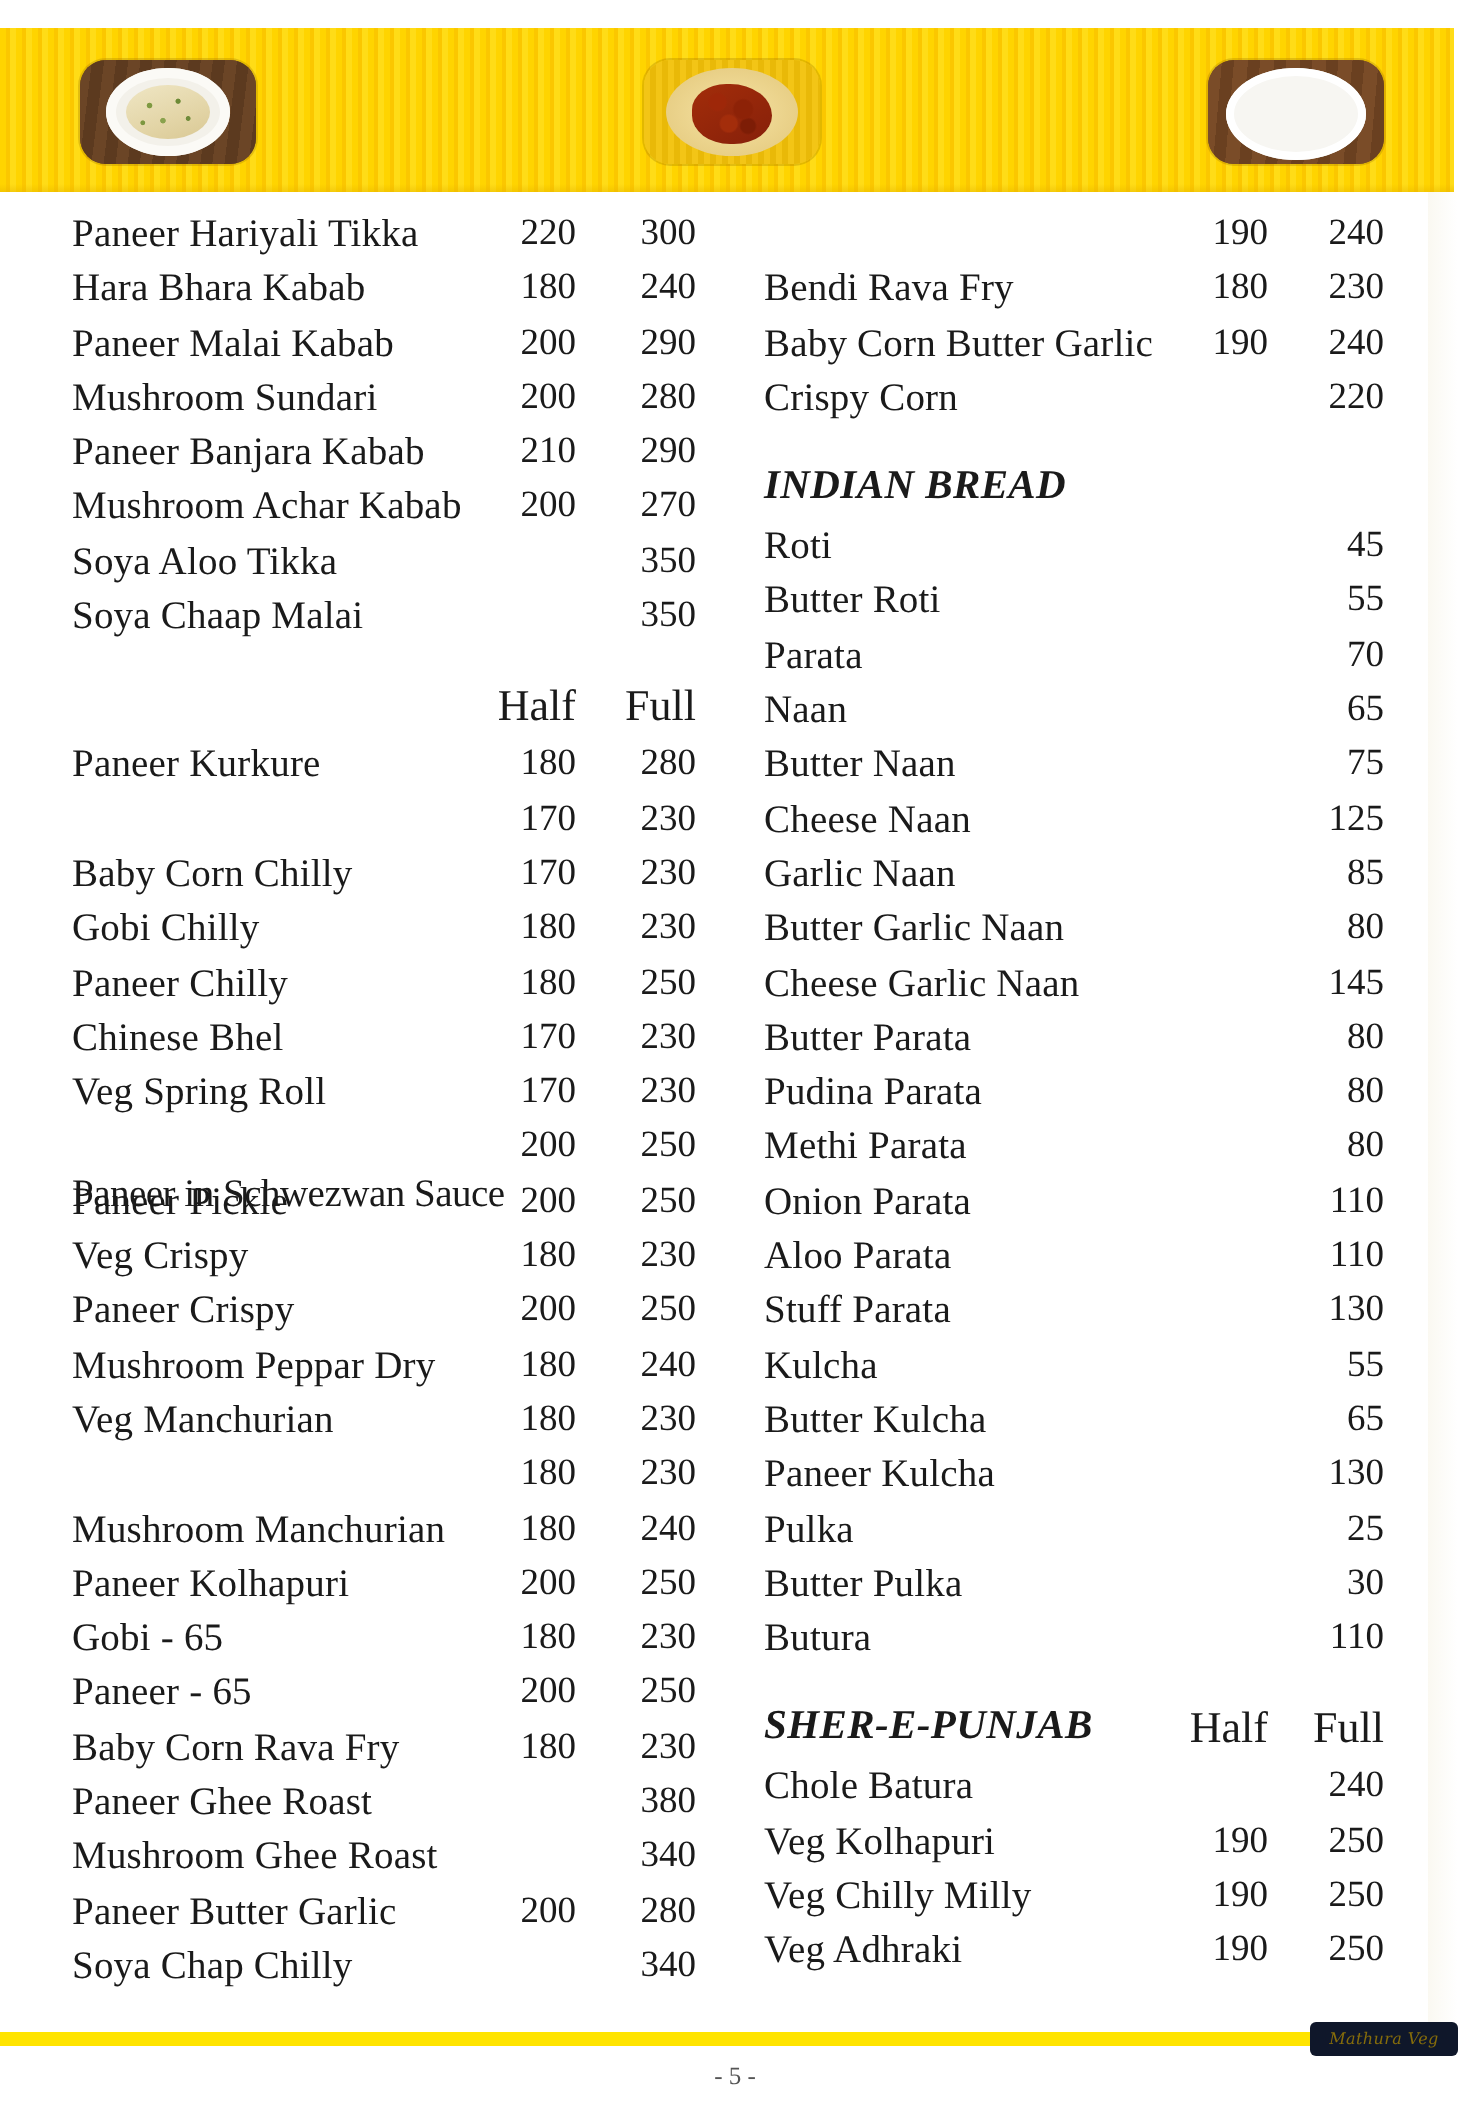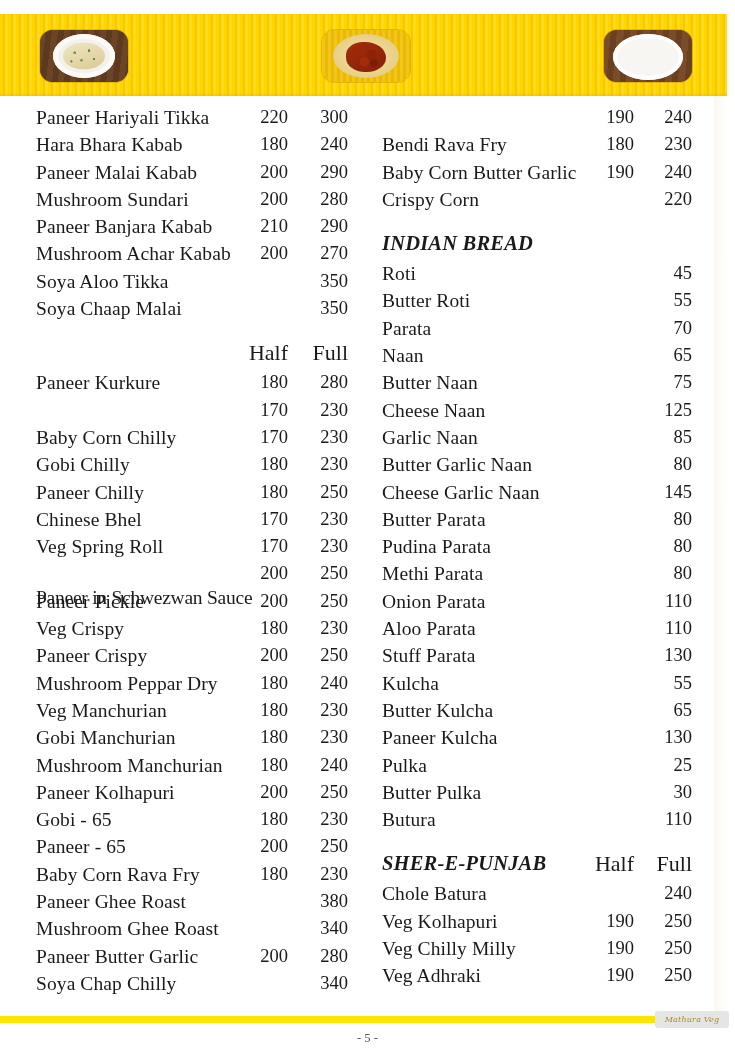--- a/index.html
+++ b/index.html
@@ -239,21 +239,21 @@
     width: 714px;
     height: 7px;
     background: #ffe400;
   }
   #footer-logo {
     position: absolute;
     left: 655px;
     top: 1011px;
     width: 74px;
     height: 17px;
-    background: #e5e5e5;
+    background: #0f172a;
     border-radius: 3px;
     text-align: center;
   }
   #footer-logo .logo-text {
     display: block;
     font-family: "DejaVu Serif", serif;
     font-style: italic;
     font-size: 8px;
     line-height: 17px;
     color: #9a7b05;
@@ -406,21 +406,20 @@
           <span class="row-name">Mushroom Peppar Dry</span>
           <span class="row-half">180</span>
           <span class="row-full">240</span>
         </div>
         <div class="menu-row">
           <span class="row-name">Veg Manchurian</span>
           <span class="row-half">180</span>
           <span class="row-full">230</span>
         </div>
         <div class="menu-row">
-          <span class="row-name">Gobi Manchurian</span>
           <span class="row-half">180</span>
           <span class="row-full">230</span>
         </div>
         <div class="menu-row">
           <span class="row-name">Mushroom Manchurian</span>
           <span class="row-half">180</span>
           <span class="row-full">240</span>
         </div>
         <div class="menu-row">
           <span class="row-name">Paneer Kolhapuri</span>

